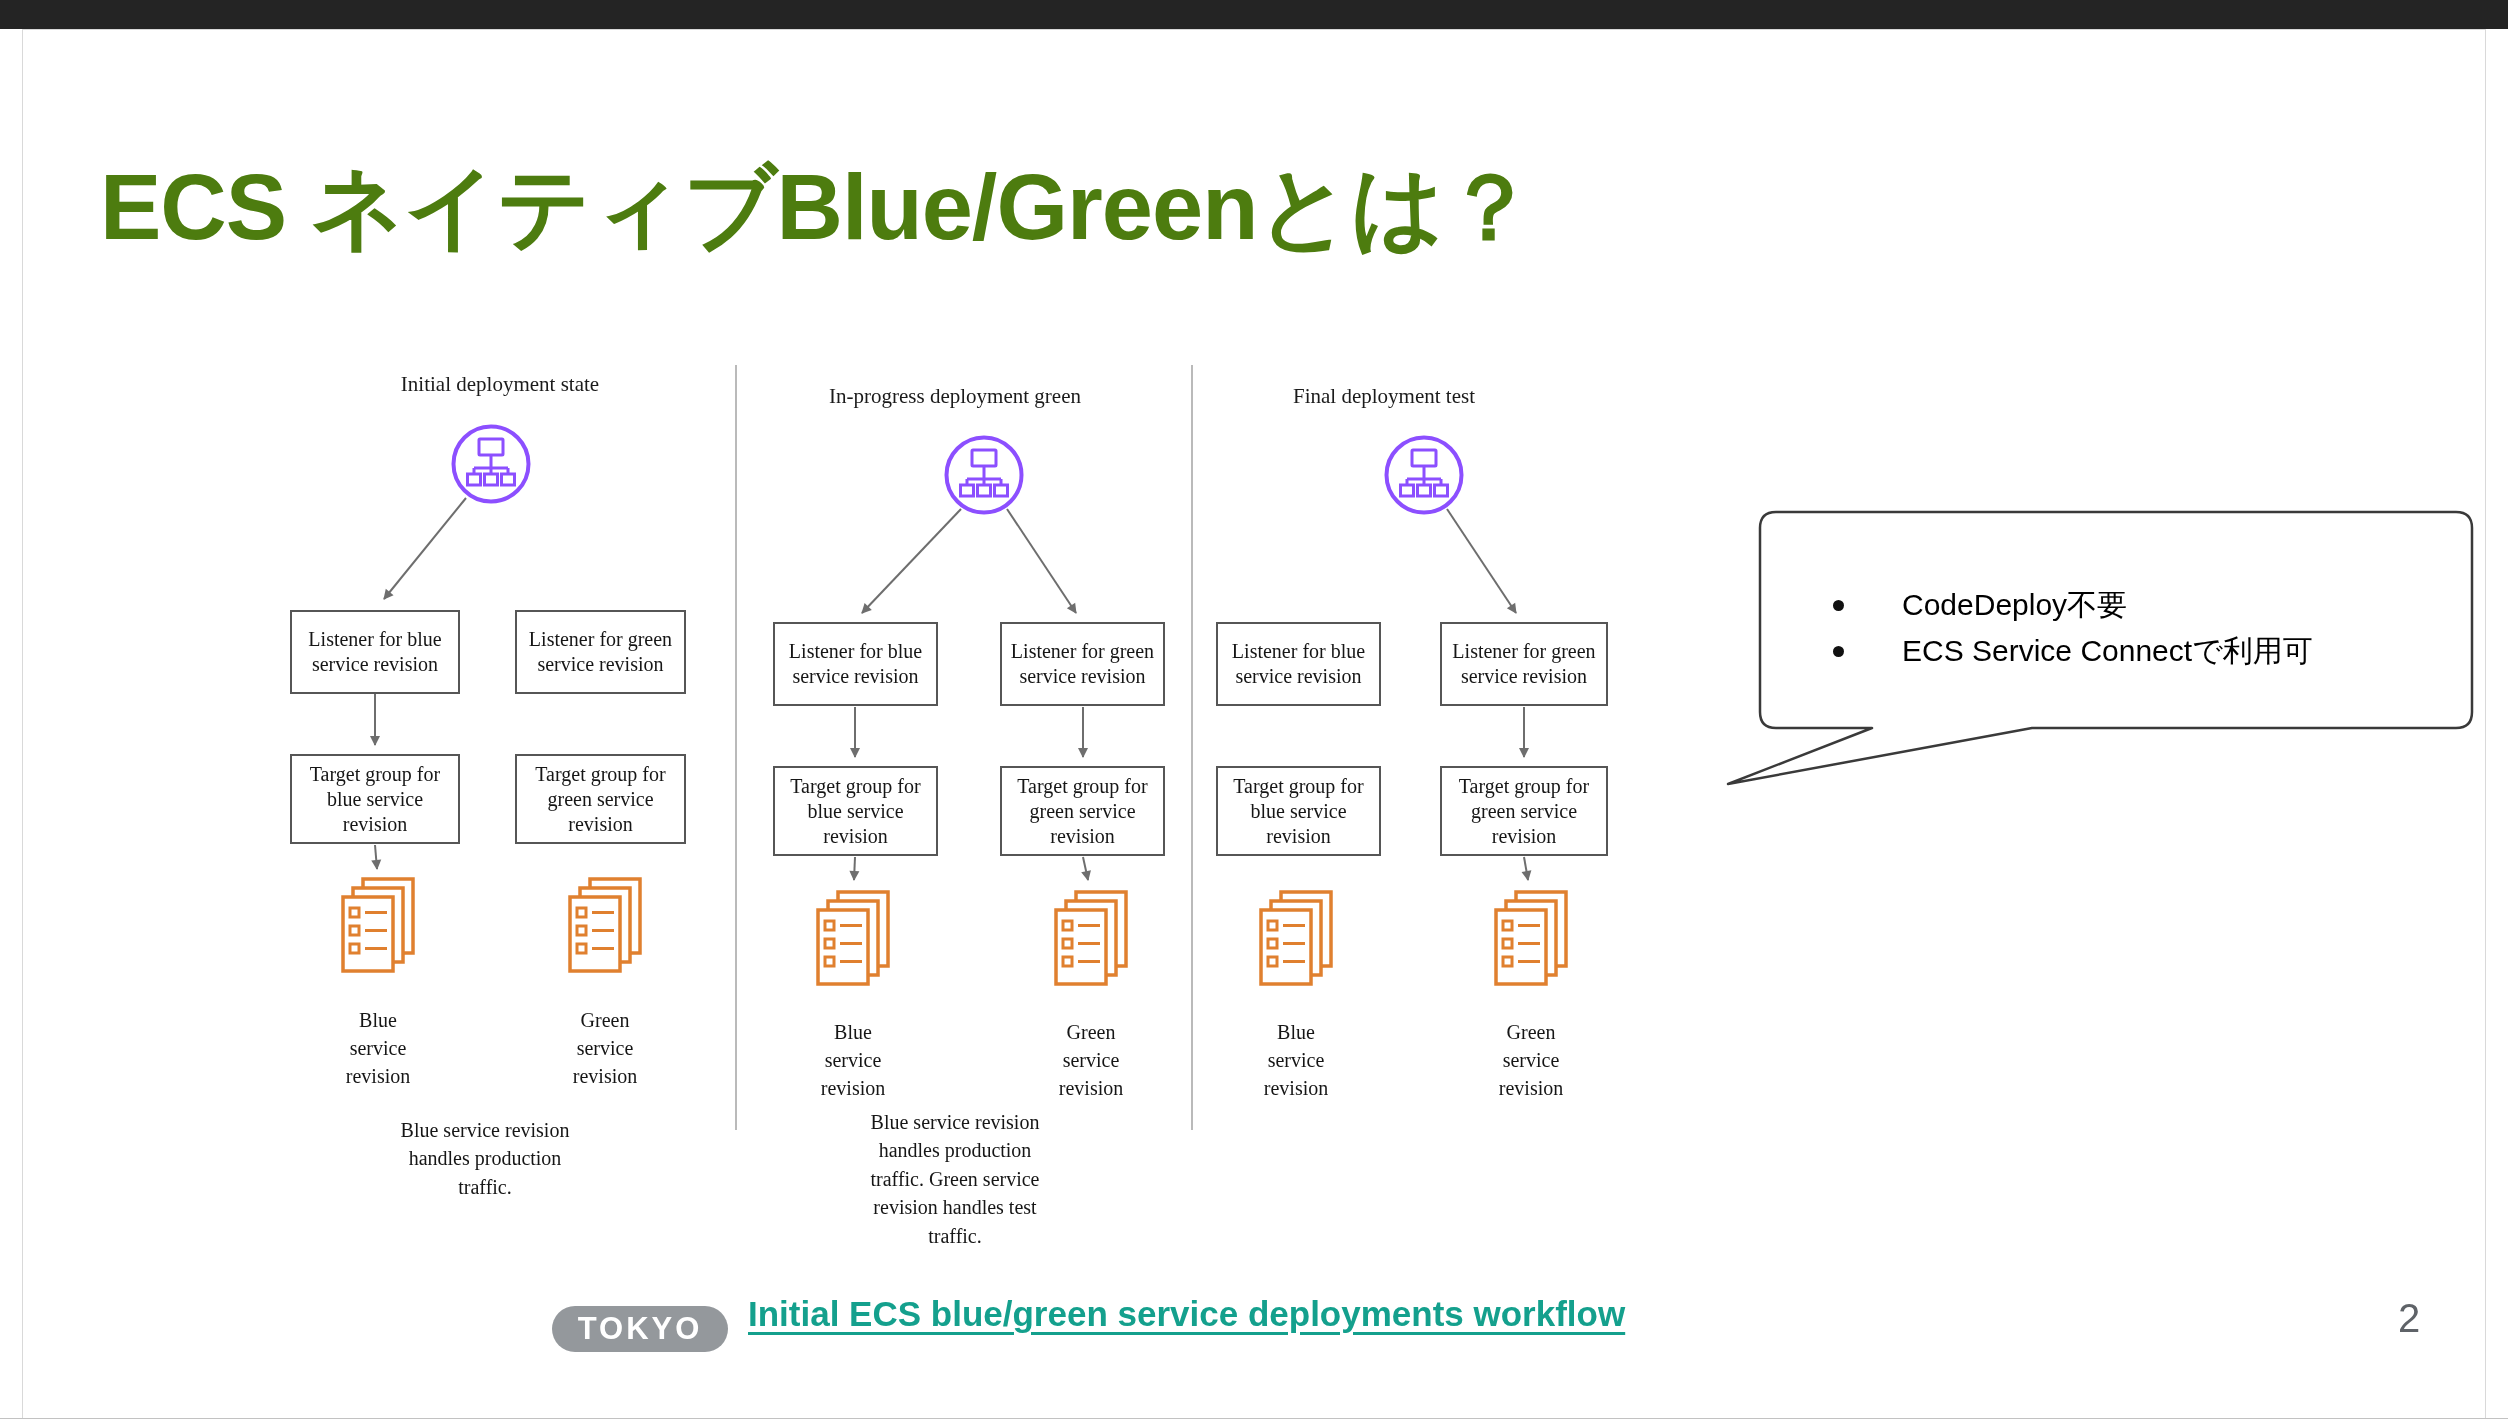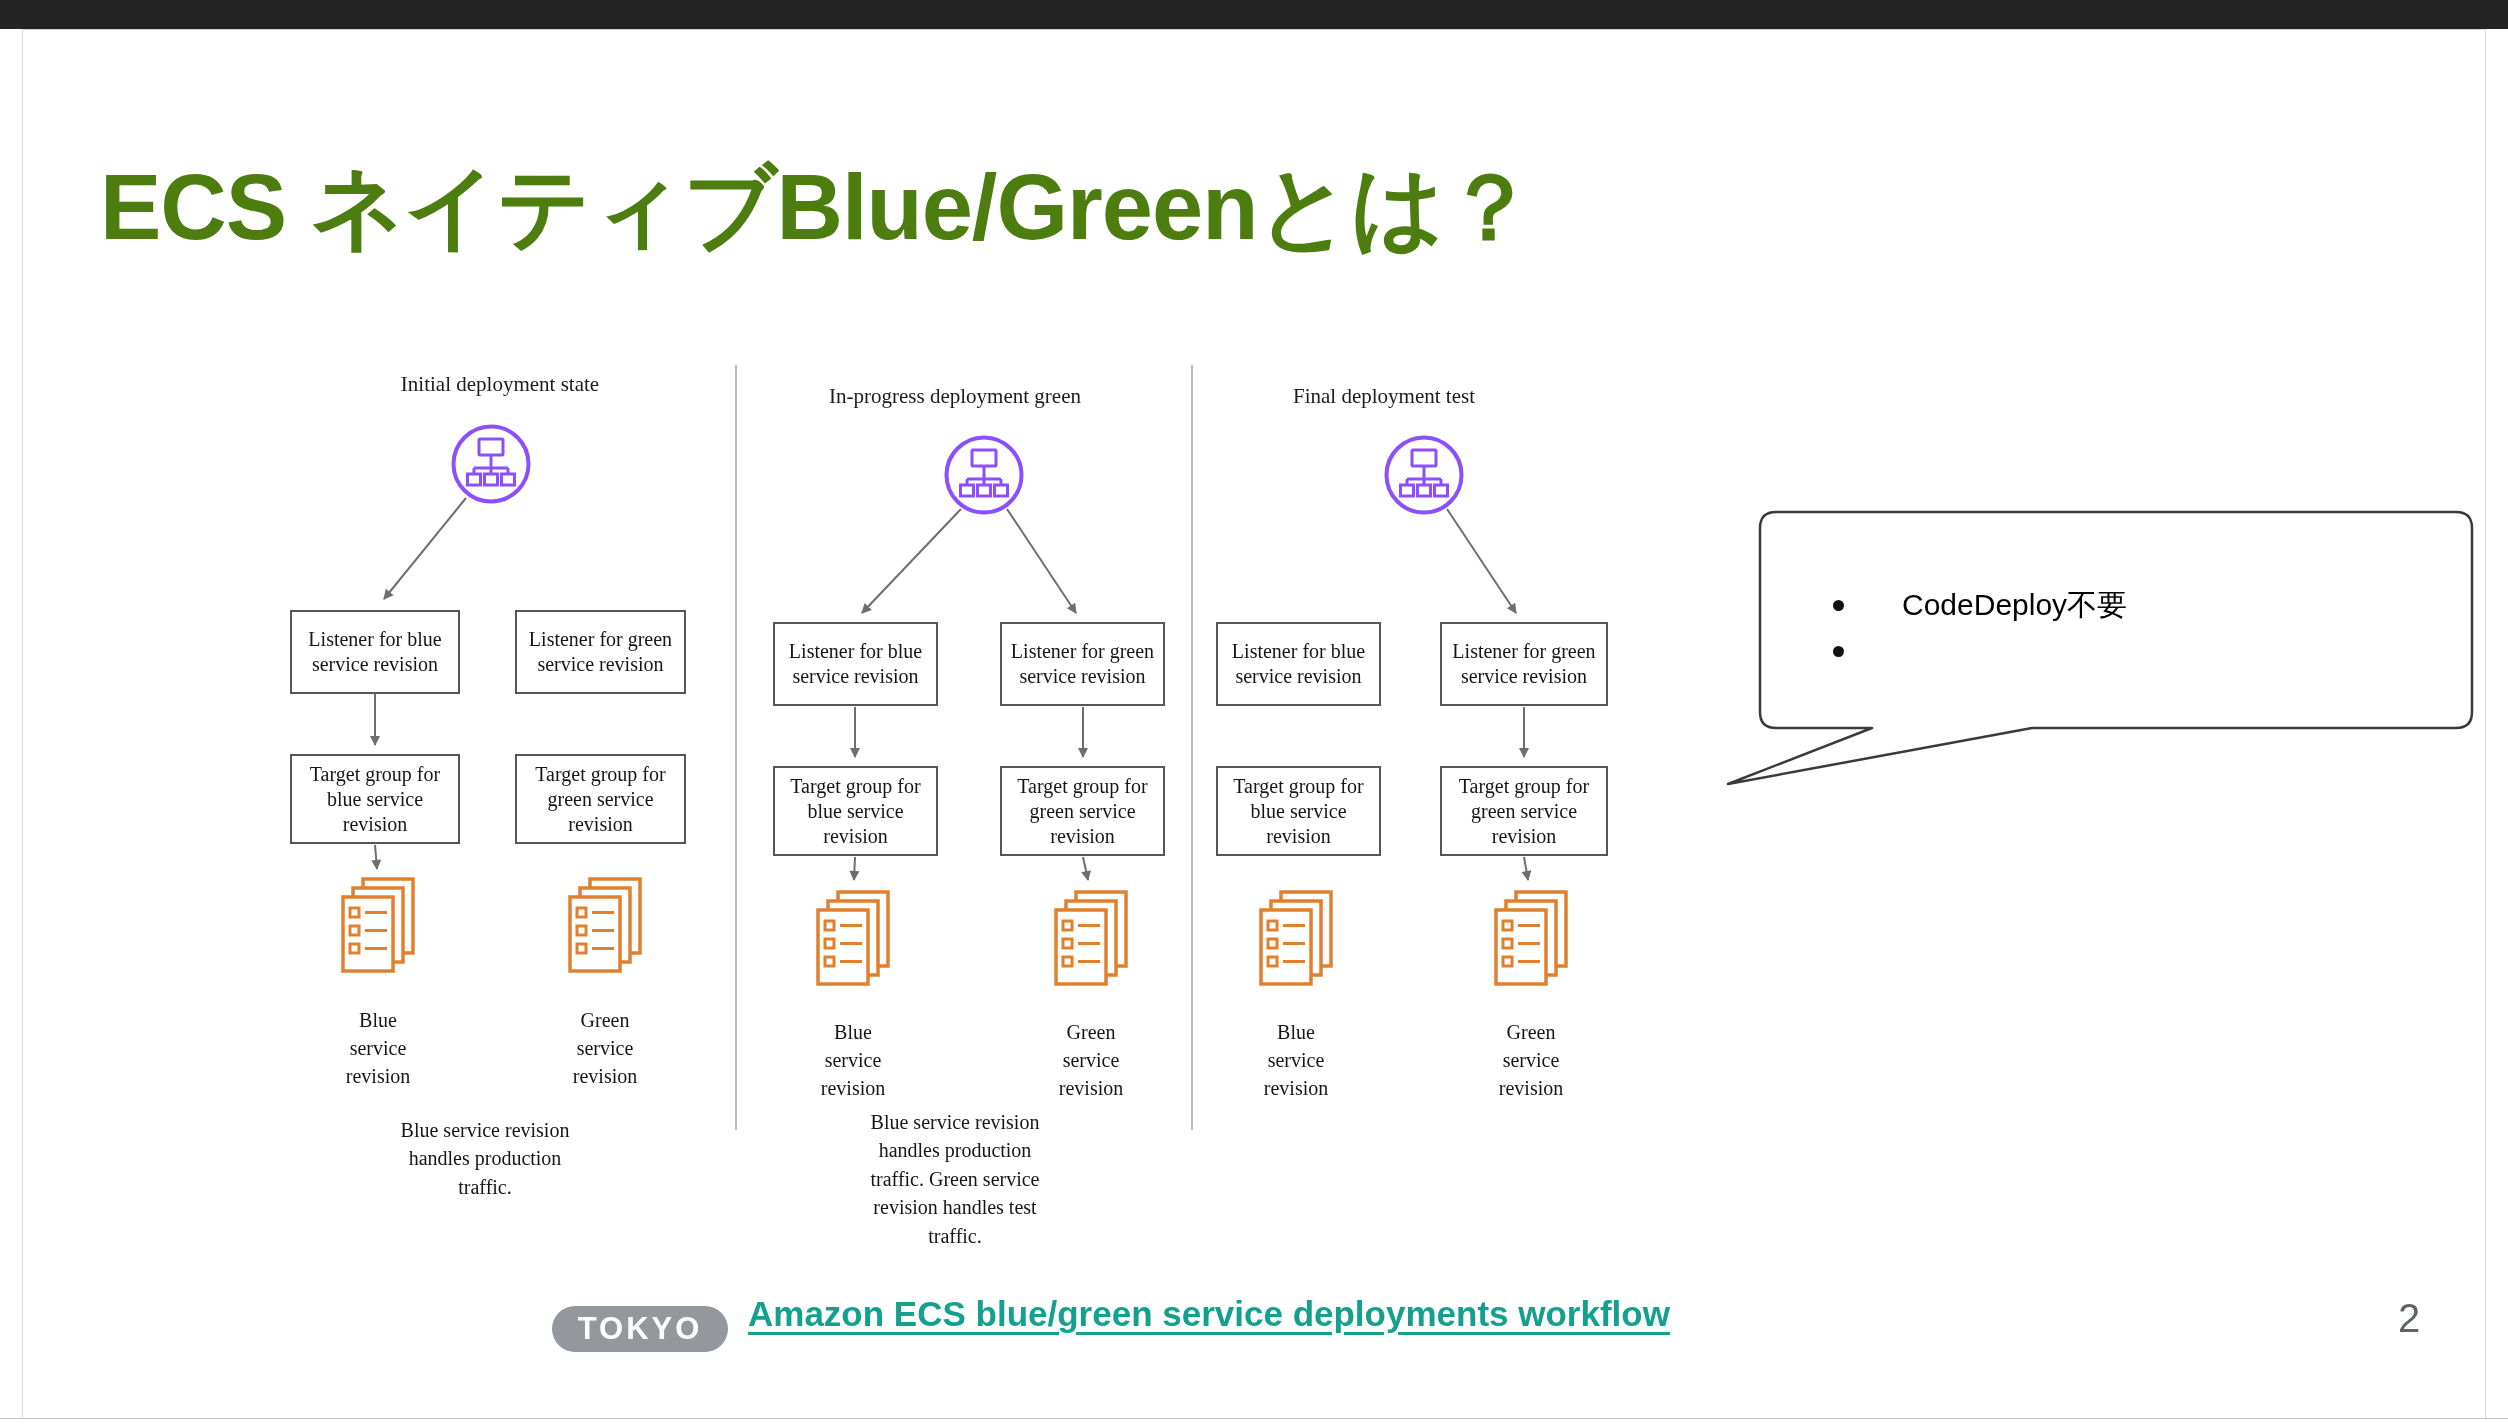--- a/index.html
+++ b/index.html
@@ -281,18 +281,19 @@
 
   <svg class="callout-svg" viewBox="0 0 790 300" aria-hidden="true">
     <path d="M76 12 H756 Q772 12 772 28 V212 Q772 228 756 228 H332 L28 284 L172 228 H76 Q60 228 60 212 V28 Q60 12 76 12 Z" fill="#ffffff" stroke="#3a3a3a" stroke-width="2.5" stroke-linejoin="round"></path>
   </svg>
   <div class="callout-item" style="left:1833px;top:583px">
     <span class="callout-bullet"></span>
     <span class="callout-text">CodeDeploy不要</span>
   </div>
   <div class="callout-item" style="left:1833px;top:629px">
     <span class="callout-bullet"></span>
+    <span class="callout-text">ECS Service Connectで利用可</span>
   </div>
 
   <div class="footer-badge">TOKYO</div>
-  <a class="footer-link" href="#">Amazon ECS blue/green service deployments workflow</a>
+  <a class="footer-link" href="#">Initial ECS blue/green service deployments workflow</a>
   <div class="page-number">2</div>
 </div>
 
 </body></html>

